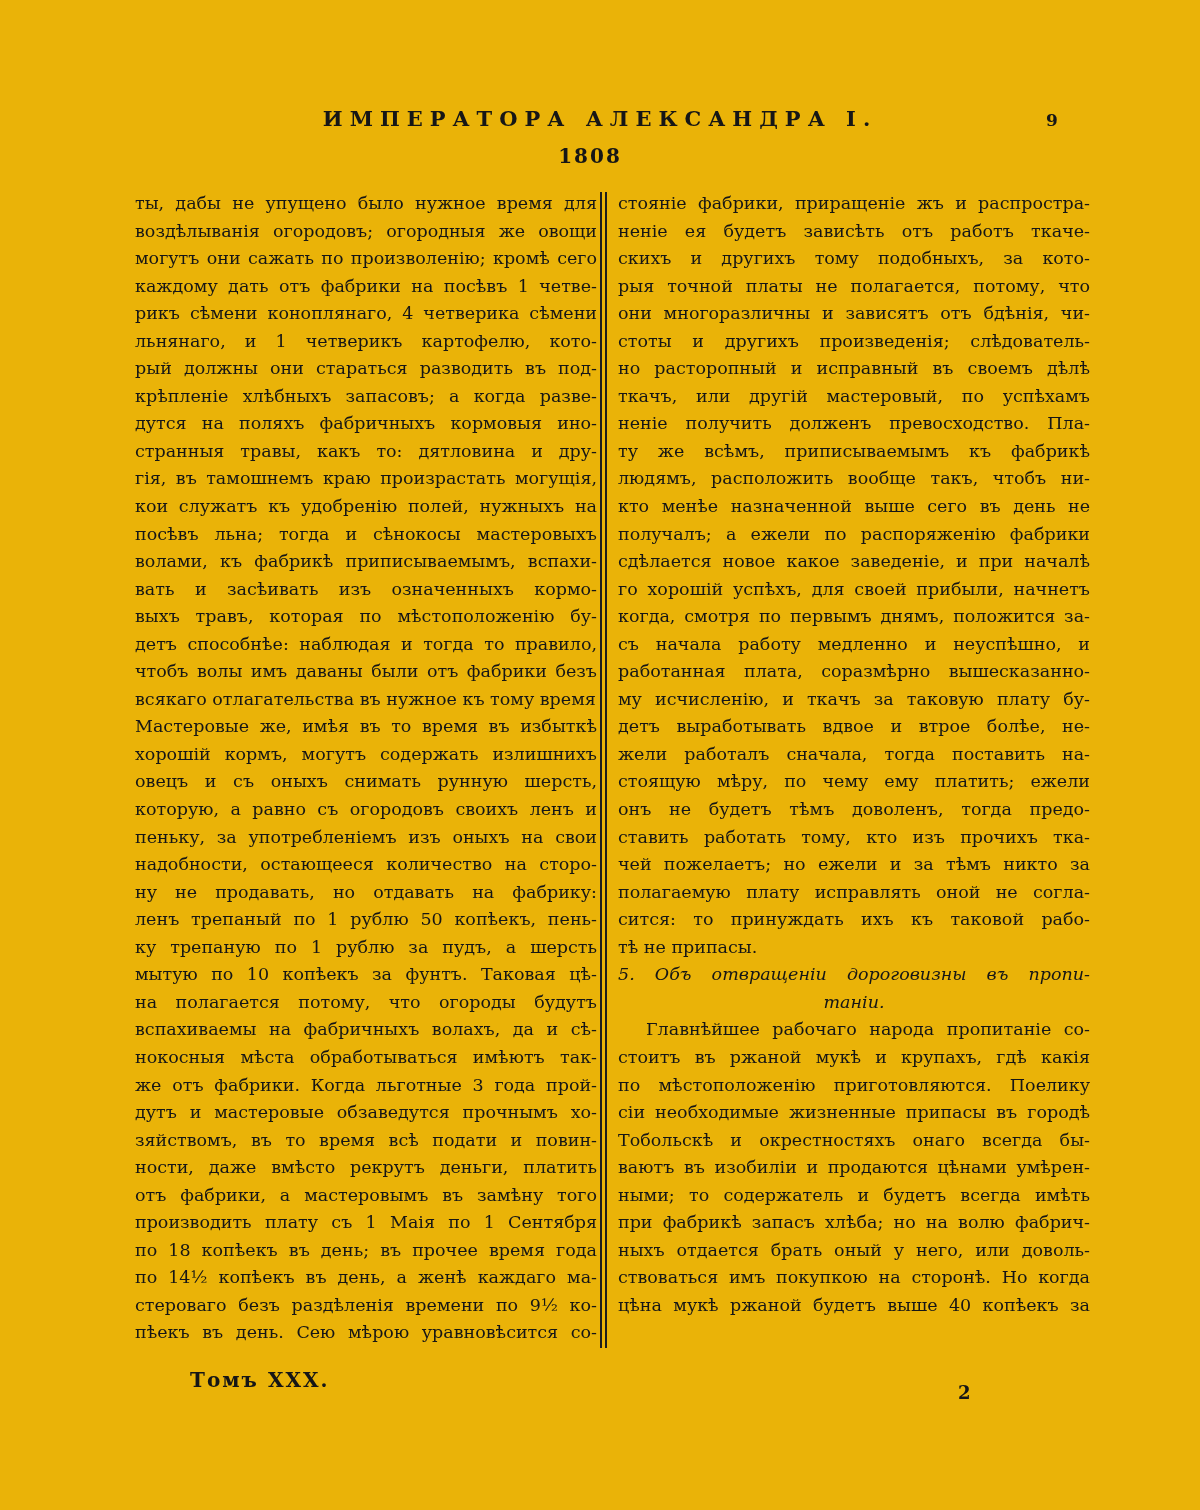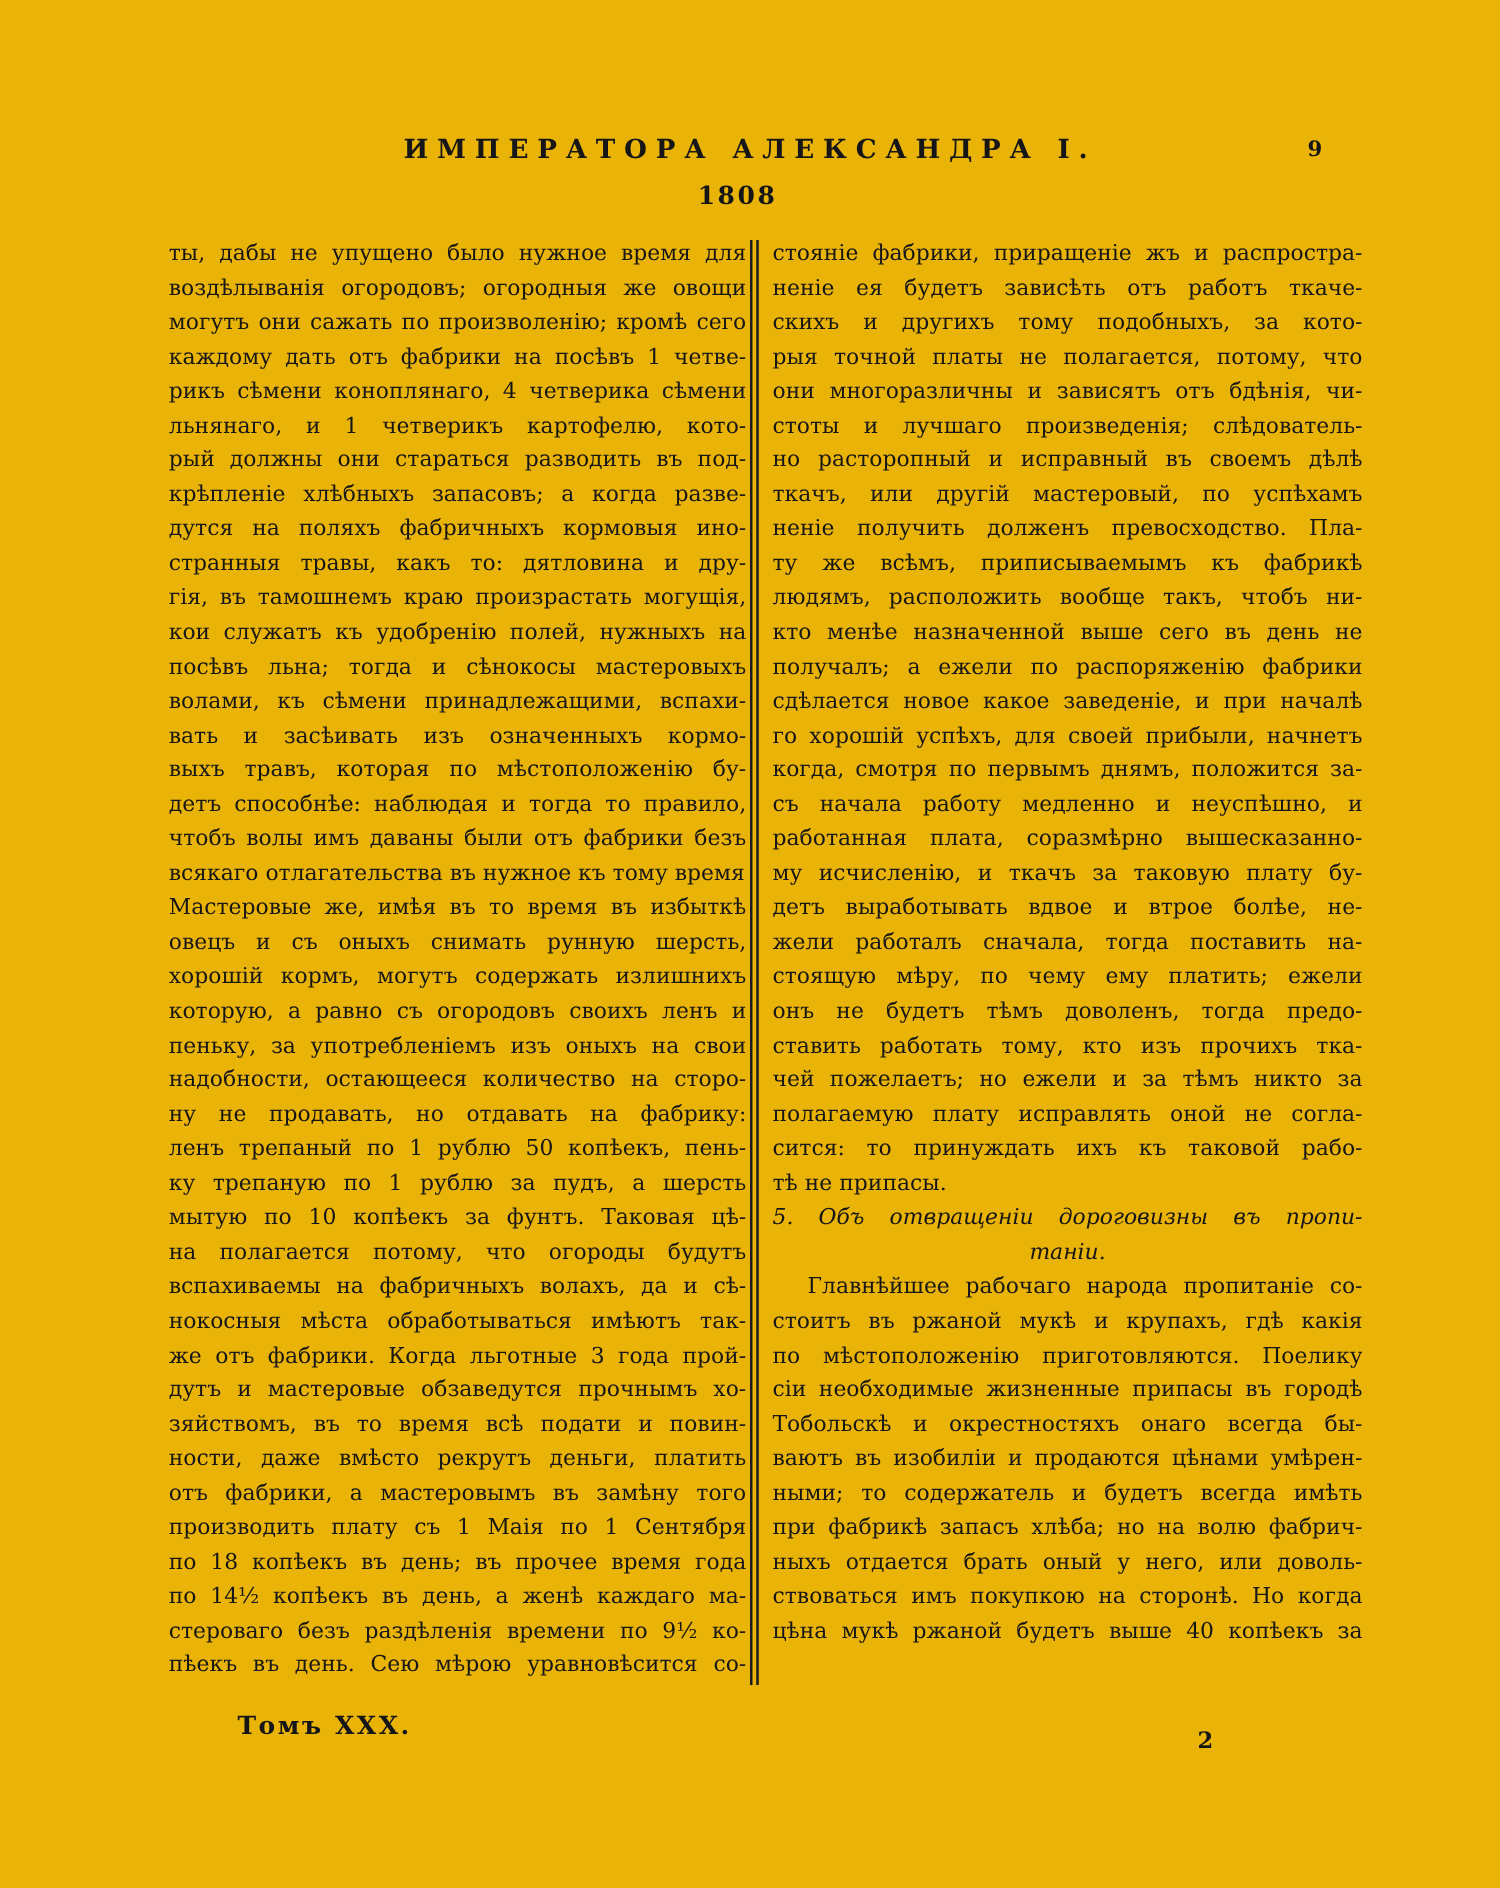--- a/index.html
+++ b/index.html
@@ -85,29 +85,29 @@
       <div class="line">каждому дать отъ фабрики на посѣвъ 1 четве-</div>
       <div class="line">рикъ сѣмени коноплянаго, 4 четверика сѣмени</div>
       <div class="line">льнянаго, и 1 четверикъ картофелю, кото-</div>
       <div class="line">рый должны они стараться разводить въ под-</div>
       <div class="line">крѣпленіе хлѣбныхъ запасовъ; а когда разве-</div>
       <div class="line">дутся на поляхъ фабричныхъ кормовыя ино-</div>
       <div class="line">странныя травы, какъ то: дятловина и дру-</div>
       <div class="line">гія, въ тамошнемъ краю произрастать могущія,</div>
       <div class="line">кои служатъ къ удобренію полей, нужныхъ на</div>
       <div class="line">посѣвъ льна; тогда и сѣнокосы мастеровыхъ</div>
-      <div class="line">волами, къ сѣмени принадлежащими, вспахи-</div>
+      <div class="line">волами, къ фабрикѣ приписываемымъ, вспахи-</div>
       <div class="line">вать и засѣивать изъ означенныхъ кормо-</div>
       <div class="line">выхъ травъ, которая по мѣстоположенію бу-</div>
       <div class="line">детъ способнѣе: наблюдая и тогда то правило,</div>
       <div class="line">чтобъ волы имъ даваны были отъ фабрики безъ</div>
       <div class="line">всякаго отлагательства въ нужное къ тому время.</div>
       <div class="line">Мастеровые же, имѣя въ то время въ избыткѣ</div>
+      <div class="line">хорошій кормъ, могутъ содержать излишнихъ</div>
       <div class="line">овецъ и съ оныхъ снимать рунную шерсть,</div>
-      <div class="line">хорошій кормъ, могутъ содержать излишнихъ</div>
       <div class="line">которую, а равно съ огородовъ своихъ ленъ и</div>
       <div class="line">пеньку, за употребленіемъ изъ оныхъ на свои</div>
       <div class="line">надобности, остающееся количество на сторо-</div>
       <div class="line">ну не продавать, но отдавать на фабрику:</div>
       <div class="line">ленъ трепаный по 1 рублю 50 копѣекъ, пень-</div>
       <div class="line">ку трепаную по 1 рублю за пудъ, а шерсть</div>
       <div class="line">мытую по 10 копѣекъ за фунтъ. Таковая цѣ-</div>
       <div class="line">на полагается потому, что огороды будутъ</div>
       <div class="line">вспахиваемы на фабричныхъ волахъ, да и сѣ-</div>
       <div class="line">нокосныя мѣста обработываться имѣютъ так-</div>
@@ -124,21 +124,21 @@
     </div>
 
   <div class="divider"></div>
 
   <div class="column right">
       <div class="line">стояніе фабрики, приращеніе жъ и распростра-</div>
       <div class="line">неніе ея будетъ зависѣть отъ работъ ткаче-</div>
       <div class="line">скихъ и другихъ тому подобныхъ, за кото-</div>
       <div class="line">рыя точной платы не полагается, потому, что</div>
       <div class="line">они многоразличны и зависятъ отъ бдѣнія, чи-</div>
-      <div class="line">стоты и лучшаго произведенія; слѣдователь-</div>
+      <div class="line">стоты и другихъ произведенія; слѣдователь-</div>
       <div class="line">но расторопный и исправный въ своемъ дѣлѣ</div>
       <div class="line">ткачъ, или другій мастеровый, по успѣхамъ</div>
       <div class="line">неніе получить долженъ превосходство. Пла-</div>
       <div class="line">ту же всѣмъ, приписываемымъ къ фабрикѣ</div>
       <div class="line">людямъ, расположить вообще такъ, чтобъ ни-</div>
       <div class="line">кто менѣе назначенной выше сего въ день не</div>
       <div class="line">получалъ; а ежели по распоряженію фабрики</div>
       <div class="line">сдѣлается новое какое заведеніе, и при началѣ</div>
       <div class="line">го хорошій успѣхъ, для своей прибыли, начнетъ</div>
       <div class="line">когда, смотря по первымъ днямъ, положится за-</div>

